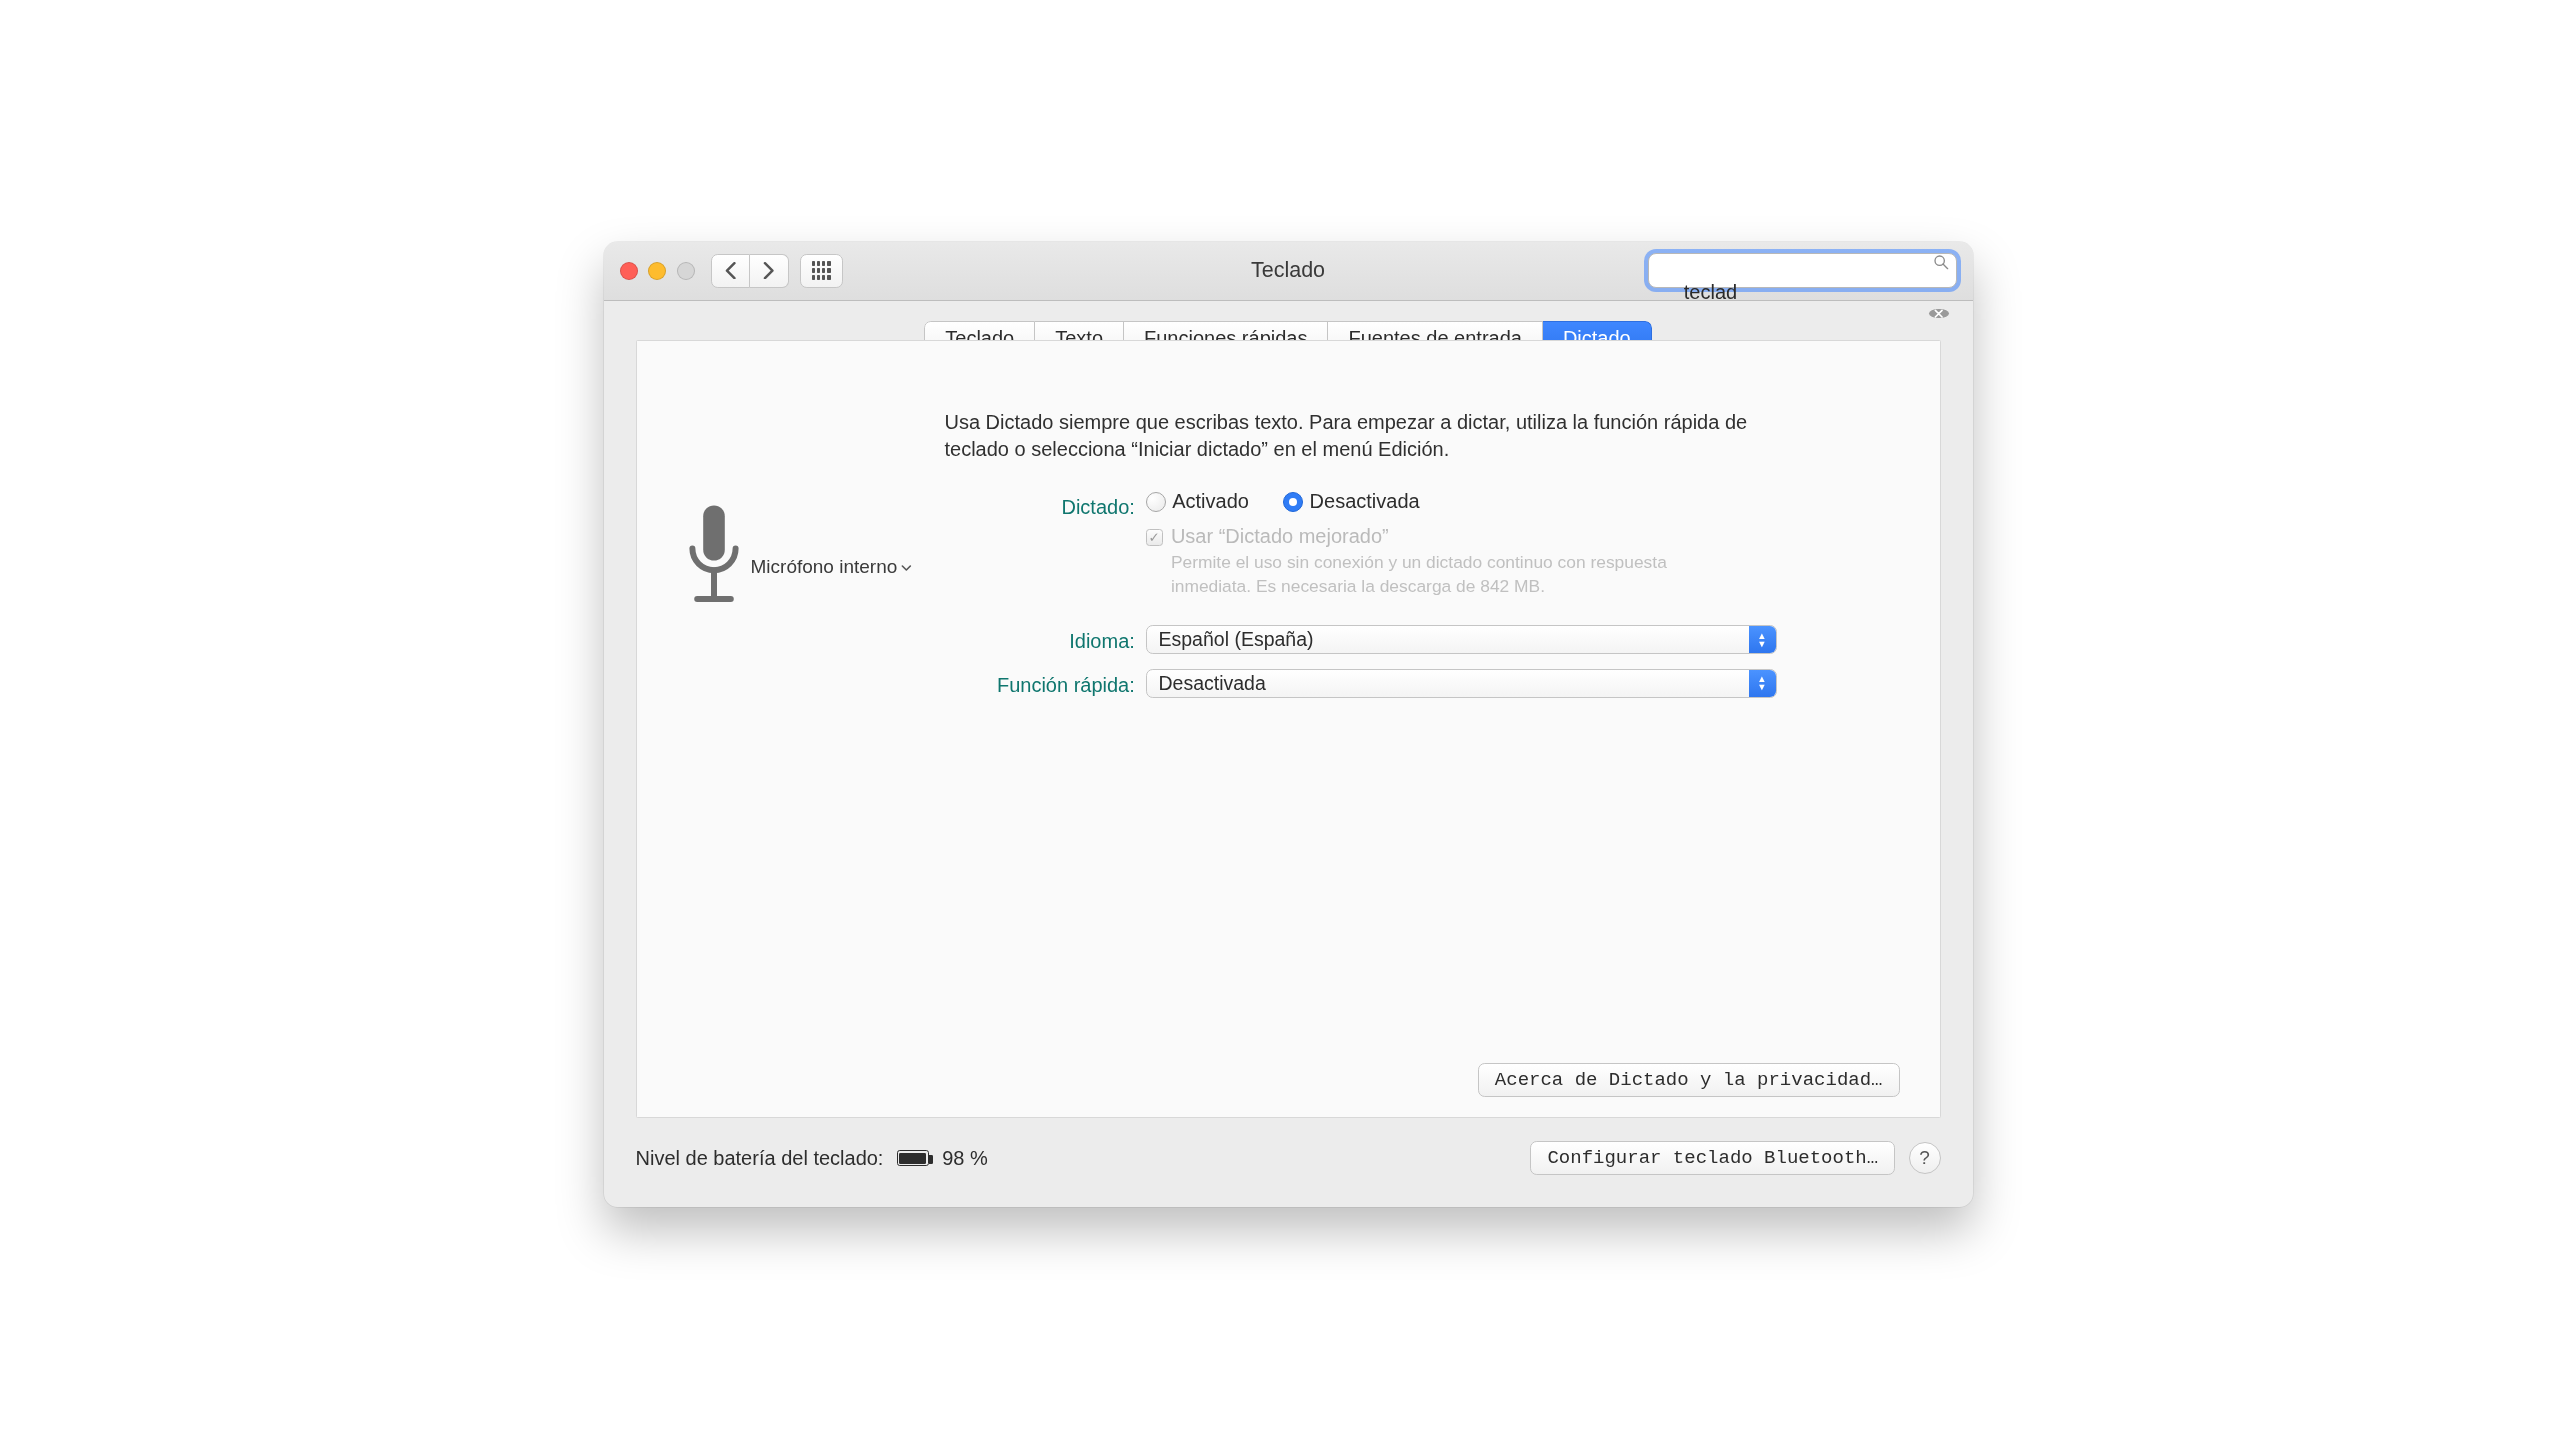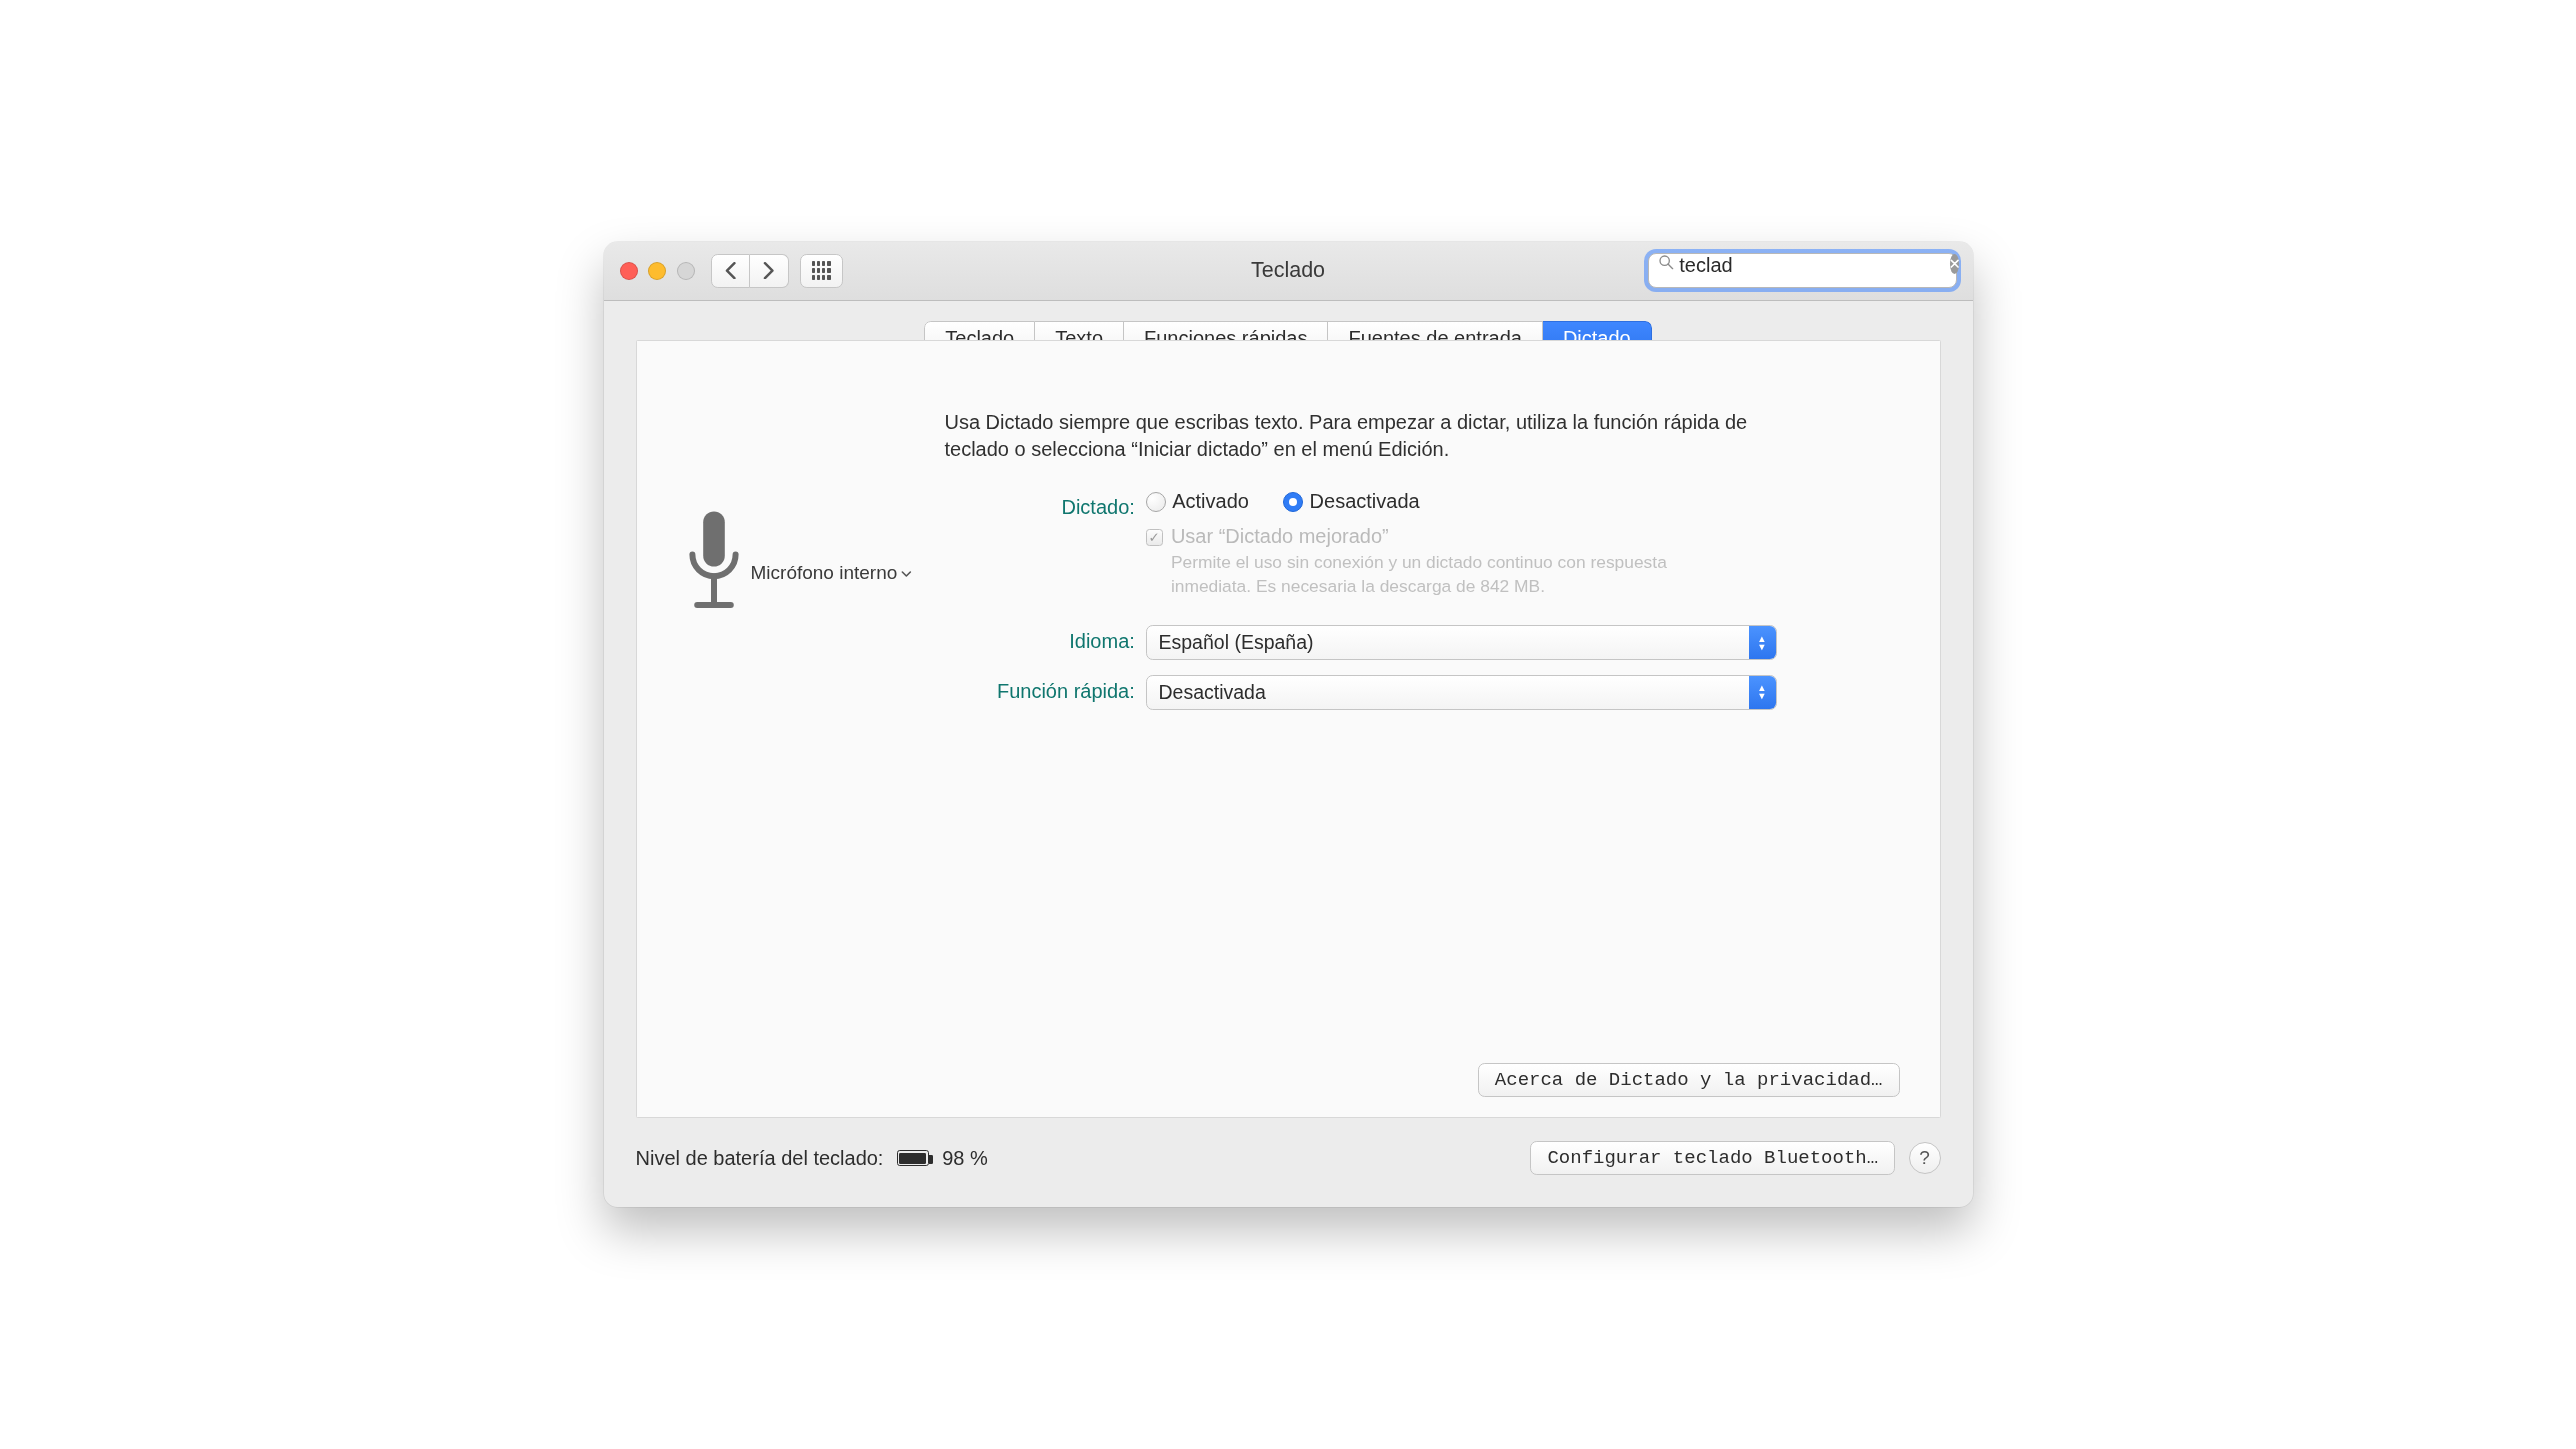--- a/index.html
+++ b/index.html
@@ -63,23 +63,24 @@
     position:absolute; left:0; right:0; text-align:center;
     font-size: 21.5px; color:#3a3a3a; pointer-events:none;
   }
   .search-wrap {
     margin-left:auto;
     width: 309px; height: 35px;
     border-radius: 8px;
     background: #ffffff;
     border: 0.7px solid #b8b8b8;
     box-shadow: 0 0 0 4px rgba(63,133,255,0.55);
-    display:flex; align-items:flex-start;
+    display:flex; align-items:flex-end;
     padding: 0 6.7px 0 9.4px;
     gap: 5.4px;
+    flex-direction: column;
   }
   .search-icon { color:#8a8a8a; font-size:17.4px; }
   .search-input {
     flex:1; border:none; outline:none; background:transparent;
     font-size: 20px; color:#2a2a2a;
   }
   .clear-btn {
     width: 20px; height:20px; border-radius:50%;
     background:#9a9a9a; color:#fff; font-size:13.4px;
     display:flex; align-items:center; justify-content:center;
@@ -188,21 +189,21 @@
     color:#9a9a9a; font-size:13.4px;
     margin-top:3.4px;
   }
   .check-row.disabled { color:#bababa; }
   .check-desc {
     font-size: 17.4px; color:#c0c0c0; line-height:1.35;
     margin-top: 2.7px; max-width: 523px;
   }
   .popup {
     display:flex; align-items:center;
-    height: 35px;
+    height: 29px;
     border:0.7px solid #c5c5c5;
     border-radius: 6.7px;
     background: linear-gradient(#ffffff,#f4f4f4);
     font-size: 19.5px; color:#2d2d2d;
     padding-left: 12px;
     width: 631px;
     cursor:pointer;
     position:relative;
   }
   .popup .stepper {

